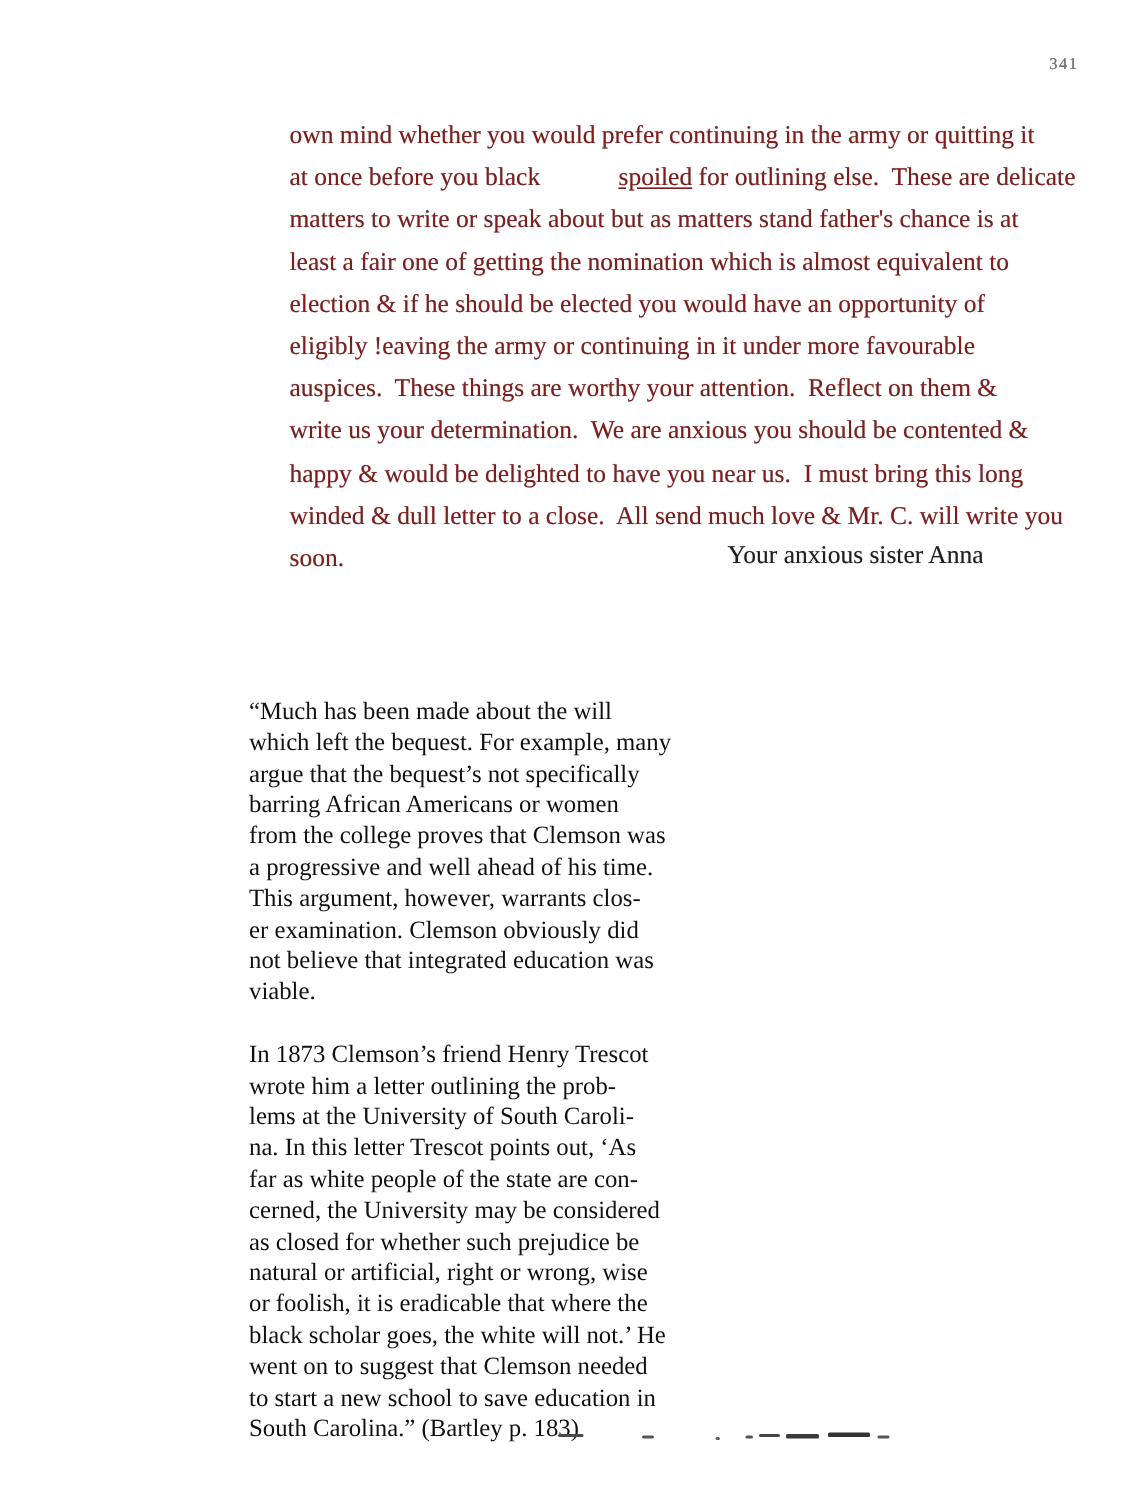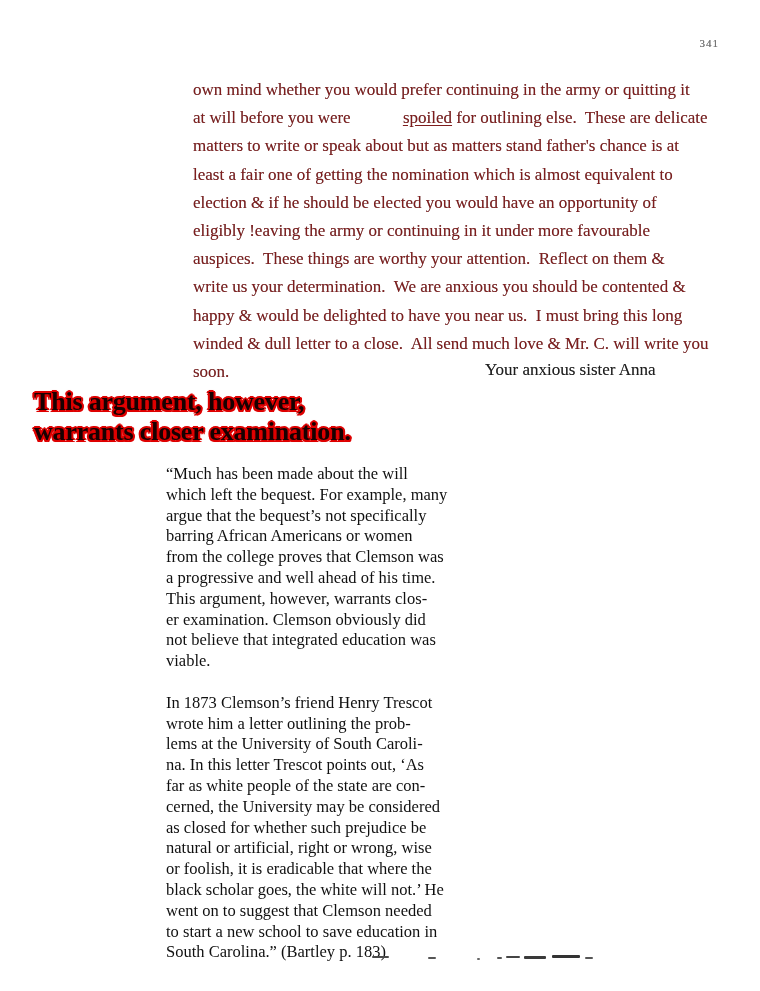--- a/index.html
+++ b/index.html
@@ -84,38 +84,34 @@
 </style>
 </head>
 <body>
 
 <div class="page">
 
   <div class="page-number">341</div>
 
   <div class="letter">
     <div class="letter-line">own mind whether you would prefer continuing in the army or quitting it</div>
-    <div class="letter-line"><span>at will before you were </span><span class="underlined">spoiled</span><span> for outlining else.  These are delicate</span></div>
+    <div class="letter-line"><span>at once before you black </span><span class="underlined">spoiled</span><span> for outlining else.  These are delicate</span></div>
     <div class="letter-lines">matters to write or speak about but as matters stand father's chance is at
 least a fair one of getting the nomination which is almost equivalent to
 election &amp; if he should be elected you would have an opportunity of
 eligibly !eaving the army or continuing in it under more favourable
 auspices.  These things are worthy your attention.  Reflect on them &amp;
 write us your determination.  We are anxious you should be contented &amp;
 happy &amp; would be delighted to have you near us.  I must bring this long
 winded &amp; dull letter to a close.  All send much love &amp; Mr. C. will write you
 soon.</div>
   </div>
 
   <div class="signature">Your anxious sister Anna</div>
 
-  <h1 class="annotation-heading">
-    <span class="heading-line">This argument, however,</span>
-    <span class="heading-line">warrants closer examination.</span>
-  </h1>
 
   <div class="quote-column">
     <p class="quote-para">“Much has been made about the will
 which left the bequest. For example, many
 argue that the bequest’s not specifically
 barring African Americans or women
 from the college proves that Clemson was
 a progressive and well ahead of his time.
 This argument, however, warrants clos-
 er examination. Clemson obviously did

